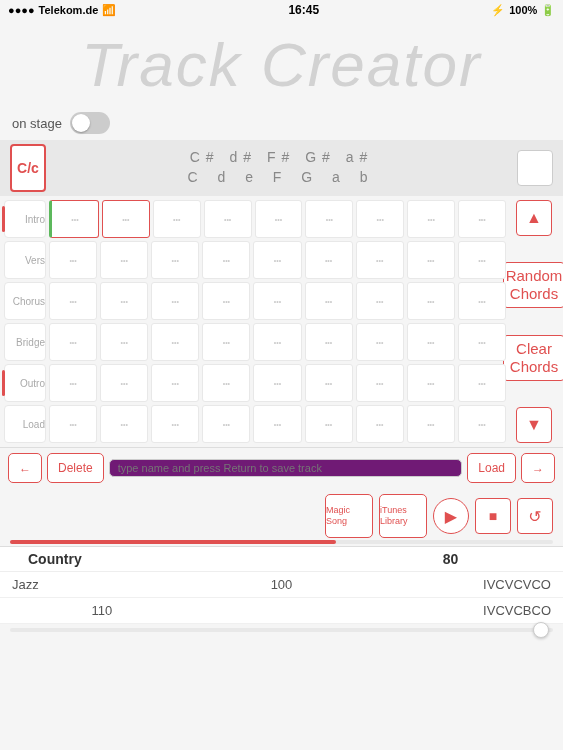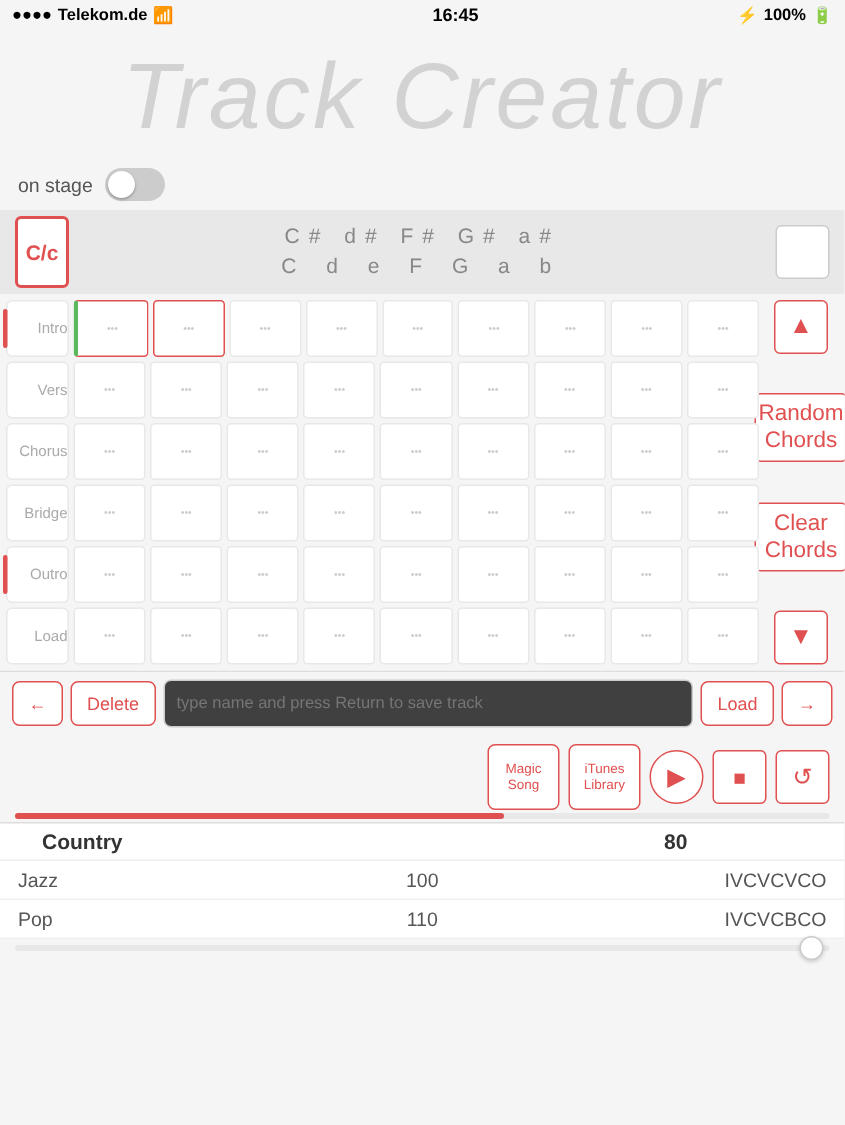--- a/index.html
+++ b/index.html
@@ -237,22 +237,22 @@
       background: white;
       border: 1.5px solid #e05050;
       border-radius: 5px;
       color: #e05050;
       font-size: 12px;
       cursor: pointer;
       display: flex; align-items: center; justify-content: center;
     }
     #track-name-input {
       flex: 1;
-      height: 32px;
-      background: #404040;
+      height: 18px;
+      background: #701a75;
       border: 1.5px solid #ccc;
       border-radius: 5px;
       padding: 0 8px;
       font-size: 11px;
       color: #aaa;
       outline: none;
     }
 
     
     #playback-area {
@@ -263,21 +263,21 @@
       gap: 6px;
       background: #f5f5f5;
     }
     .mode-btn {
       width: 48px; height: 44px;
       background: white;
       border: 1.5px solid #e05050;
       border-radius: 5px;
       color: #e05050;
       font-size: 9px;
-      text-align: center;
+      text-align: left;
       line-height: 1.2;
       display: flex; align-items: center; justify-content: center;
       cursor: pointer;
     }
     .play-btn {
       width: 36px; height: 36px;
       background: white;
       border: 1.5px solid #e05050;
       border-radius: 50%;
       display: flex; align-items: center; justify-content: center;
@@ -662,21 +662,20 @@
   <div class="song-list-header">
     <span class="col-name">Country</span>
     <span class="col-bpm">80</span>
   </div>
   <div class="song-row">
     <span class="col-name">Jazz</span>
     <span class="col-bpm">100</span>
     <span class="col-pattern">IVCVCVCO</span>
   </div>
   <div class="song-row">
-    <span class="col-name">Pop</span>
     <span class="col-bpm">110</span>
     <span class="col-pattern">IVCVCBCO</span>
   </div>
 </div>
 
 <div id="bottom-slider-row">
   <div id="volume-slider">
     <div id="volume-slider-thumb"></div>
   </div>
 </div>

